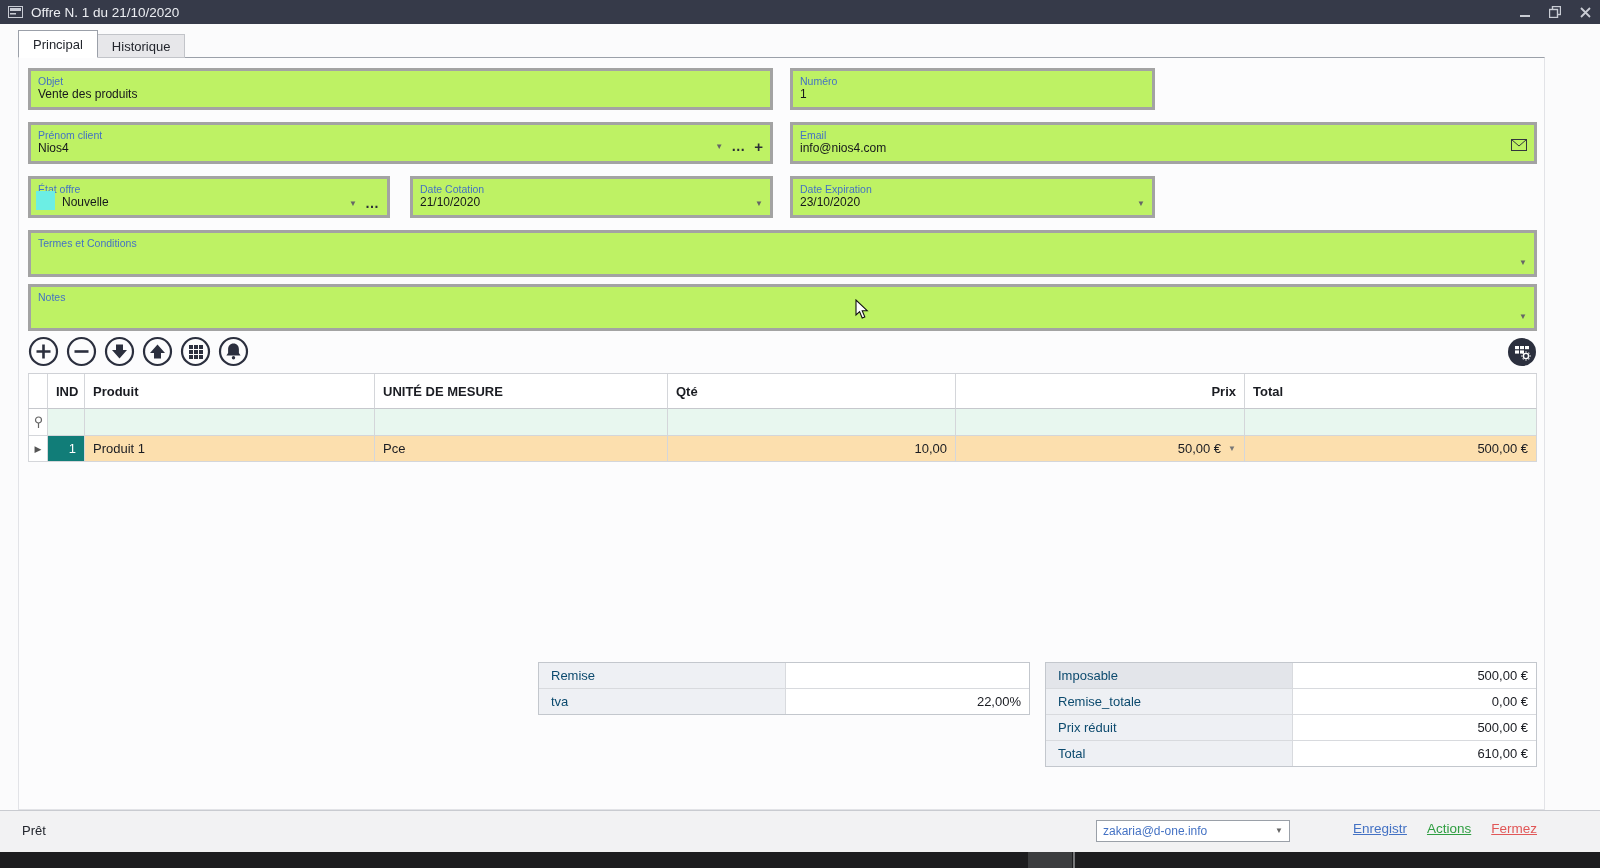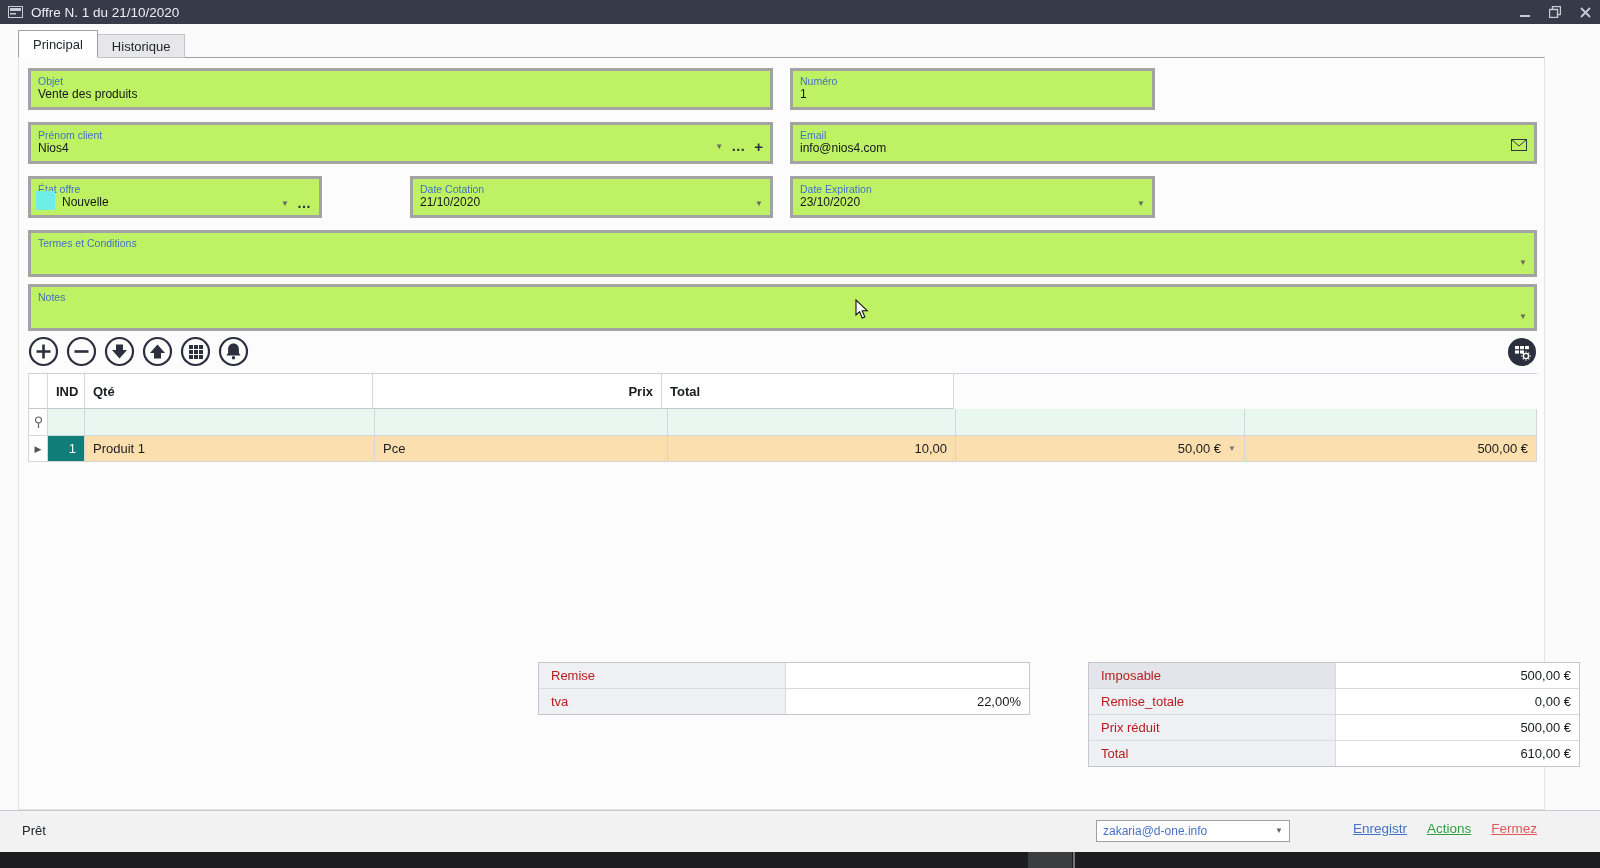--- a/index.html
+++ b/index.html
@@ -59,21 +59,21 @@
   .c-prix{width:289px;justify-content:flex-end;}
   .c-tot{width:292px;}
   .num{justify-content:flex-end;}
   .gdata .c-sel{background:#ffffff;color:#555;font-size:9px;}
   .gdata .c-ind{background:#117d78;color:#ffffff;justify-content:flex-end;}
   .prix-dd{font-size:8px;color:#777;margin-left:7px;}
   
   .sumtbl{position:absolute;border:1px solid #c3c7cd;background:#ffffff;}
   .sumrow{display:flex;border-bottom:1px solid #d8dade;}
   .sumrow:last-child{border-bottom:none;}
-  .sumlbl{width:247px;background:#eef0f4;border-right:1px solid #d8dade;font-size:13px;color:#b91c1c;
+  .sumlbl{width:247px;background:#eef0f4;border-right:1px solid #d8dade;font-size:13px;color:#0c4a6e;
     display:flex;align-items:center;padding:0 12px;height:25px;}
   .sumval{flex:1;display:flex;align-items:center;justify-content:flex-end;padding:0 8px;
     font-size:13px;color:#1a1c22;height:25px;}
   .sumrow.hd .sumlbl{background:#e3e5ea;}
   
   .statusbar{position:absolute;left:0;top:810px;width:1600px;height:42px;background:#f2f2f3;
     border-top:1px solid #c9cbd0;}
   .status-text{position:absolute;left:22px;top:12px;font-size:13px;color:#23262d;}
   .account{position:absolute;left:1096px;top:9px;width:194px;height:22px;background:#ffffff;
     border:1px solid #9aa0a8;display:flex;align-items:center;padding:0 6px;}
@@ -158,21 +158,21 @@
     <div class="fctrls">
       <span>
         <svg width="16" height="12" viewBox="0 0 16 12">
             <rect x="0.5" y="0.5" width="15" height="11" fill="none" stroke="#33363d"></rect>
             <path d="M0.5 0.5 L8 7 L15.5 0.5" fill="none" stroke="#33363d"></path>
           </svg>
       </span>
     </div>
   </div>
 
-  <div class="field" style="left:28px;top:176px;width:294px;height:42px">
+  <div class="field" style="left:28px;top:176px;width:362px;height:42px">
     <div class="flabel">État offre</div>
     <div class="swatch"></div>
     <div class="fvalue with-swatch">Nouvelle</div>
     <div class="fctrls">
       <span class="dd">▼</span>
       <span class="dots">…</span>
     </div>
   </div>
   <div class="field" style="left:410px;top:176px;width:363px;height:42px">
     <div class="flabel">Date Cotation</div>
@@ -269,20 +269,26 @@
         </g>
       </svg>
   </span>
 
   <div class="grid">
     <div class="grow ghead">
       <div class="gcell c-sel"></div>
       <div class="gcell c-ind">
           <span>IND</span>
         </div>
+      <div class="gcell c-prod">
+          <span>Produit</span>
+        </div>
+      <div class="gcell c-unit">
+          <span>UNITÉ DE MESURE</span>
+        </div>
       <div class="gcell c-qte">
           <span>Qté</span>
         </div>
       <div class="gcell c-prix">
           <span>Prix</span>
         </div>
       <div class="gcell c-tot">
           <span>Total</span>
         </div>
     </div>
@@ -328,21 +334,21 @@
     <div class="sumrow">
       <div class="sumlbl">Remise</div>
       <div class="sumval"></div>
     </div>
     <div class="sumrow">
       <div class="sumlbl">tva</div>
       <div class="sumval">22,00%</div>
     </div>
   </div>
 
-  <div class="sumtbl" style="left:1045px;top:662px;width:492px;margin-left:43px;">
+  <div class="sumtbl" style="left:1045px;top:662px;width:492px;">
     <div class="sumrow hd">
       <div class="sumlbl">Imposable</div>
       <div class="sumval">500,00 €</div>
     </div>
     <div class="sumrow">
       <div class="sumlbl">Remise_totale</div>
       <div class="sumval">0,00 €</div>
     </div>
     <div class="sumrow">
       <div class="sumlbl">Prix réduit</div>

